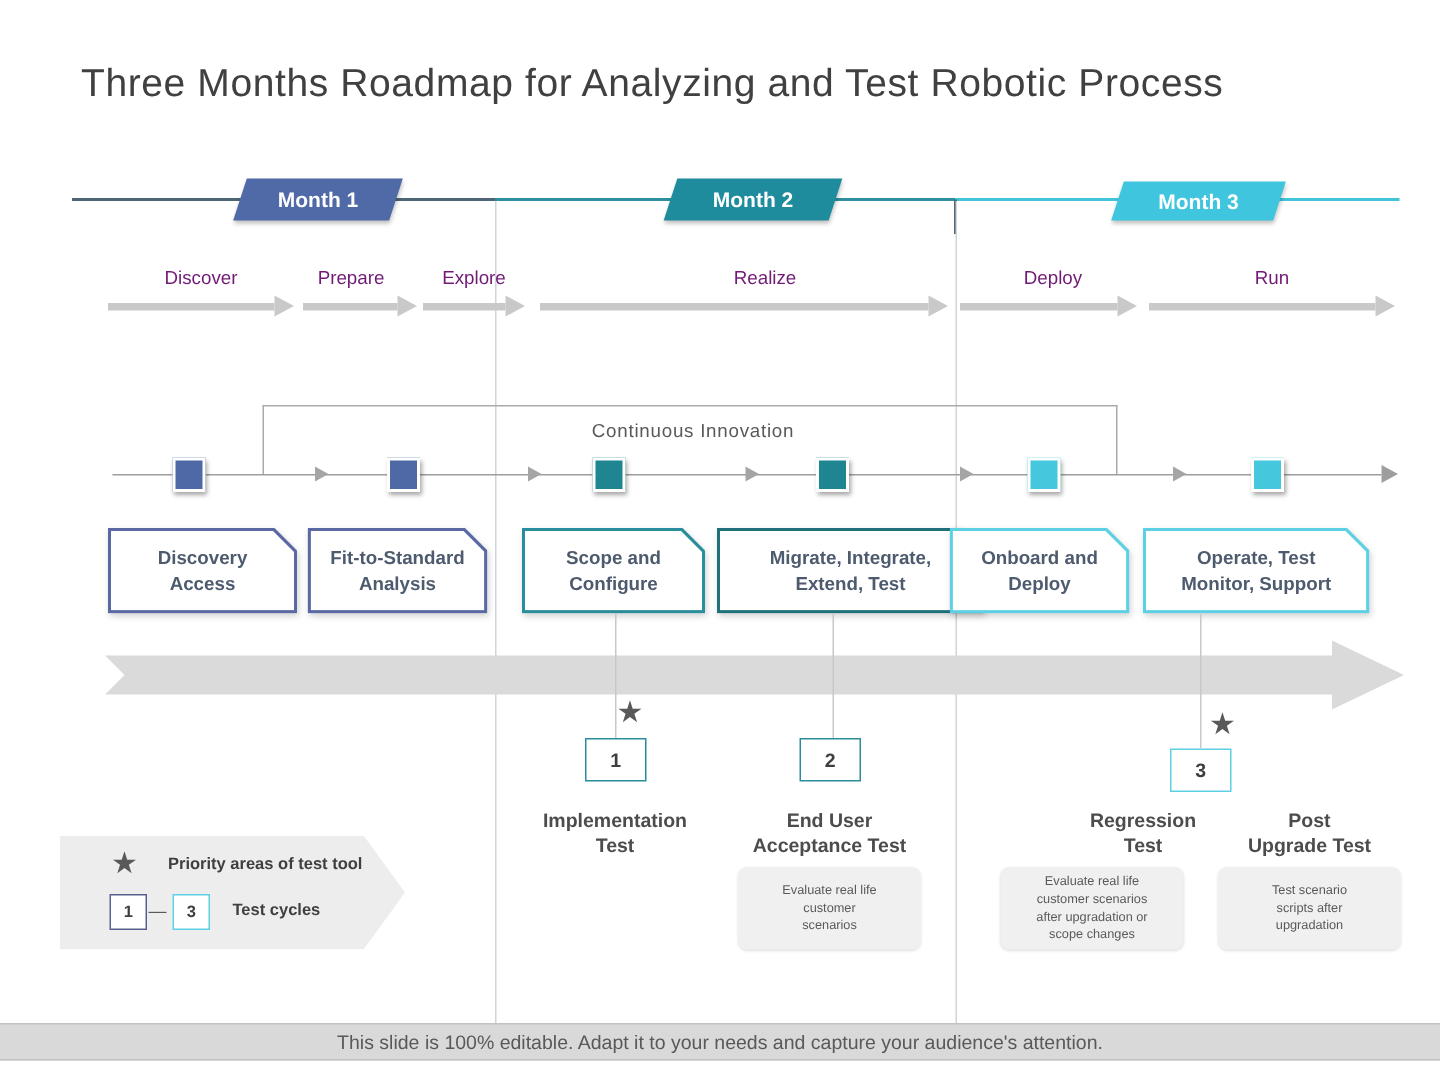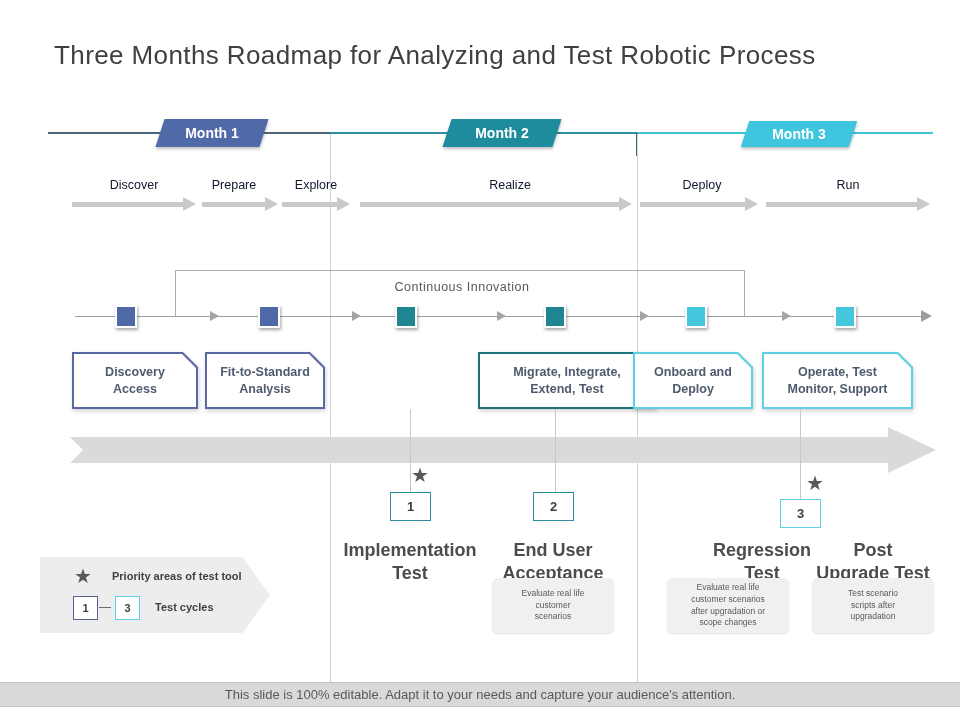--- a/index.html
+++ b/index.html
@@ -26,21 +26,21 @@
   .banner { top:119px; height:28px; transform:skewX(-18deg);
             box-shadow:1px 2px 3px rgba(0,0,0,0.25); }
   .banner span { display:block; transform:skewX(18deg); color:#fff; font-weight:bold;
                  font-size:14px; text-align:center; line-height:28px; }
   .b1 { left:160px; width:104px; background:#5069a7; }
   .b2 { left:447px; width:110px; background:#1f8c9d; }
   .b3 { left:745px; width:108px; top:121px; height:26px; background:#3fc5de; }
   .b3 span { line-height:26px; }
 
   
-  .phase-label { top:178px; font-size:12.5px; color:#0f172a; text-align:center; }
+  .phase-label { top:178px; font-size:12.5px; color:#701a75; text-align:center; }
   .parrow { top:202px; height:5px; background:#c9c9c9; }
   .parrow::after { content:''; position:absolute; right:-13px; top:-5px;
     border-left:13px solid #c9c9c9; border-top:7.5px solid transparent;
     border-bottom:7.5px solid transparent; }
 
   
   .bracket { left:175px; top:270px; width:570px; height:46px;
              border:1px solid #ababab; border-bottom:none; }
   .inno-label { left:362px; top:280px; width:200px; text-align:center;
                 font-size:12.5px; color:#595959; letter-spacing:0.5px; }
@@ -70,21 +70,21 @@
 
   
   .star { font-size:20px; color:#595959; line-height:20px; }
 
   
   .numbox { width:41px; height:29px; background:#fff; border:1px solid #2a8d9c;
     font-weight:bold; font-size:13px; color:#3f3f3f; text-align:center; line-height:27px; }
   .numbox.cyan { border-color:#5ed0e4; }
 
   
-  .ttitle { top:539px; width:140px; text-align:center; font-weight:bold; font-size:18px;
+  .ttitle { top:539px; width:140px; text-align:center; font-weight:bold; font-size:13px;
             color:#4c4c4c; line-height:1.28; white-space:pre-line; }
   .tdesc { top:578px; width:122px; height:55px; background:#f0f0f0; border-radius:6px;
            display:flex; align-items:center; justify-content:center; text-align:center;
            font-size:8.5px; color:#595959; line-height:1.4; white-space:pre-line;
            box-shadow:0 1px 2px rgba(0,0,0,0.12); }
 
   
   .legend { left:40px; top:557px; width:230px; height:76px; background:#ededed;
     clip-path:polygon(0 0, 88% 0, 100% 50%, 88% 100%, 0 100%); }
   .lg-star { left:74px; top:566px; }
@@ -159,20 +159,25 @@
   <div class="abs pbox" style="left:72px;width:126px;--bc:#5a69a4;">
     <div class="outer"></div>
       <div class="inner">Discovery
 Access</div>
   </div>
   <div class="abs pbox" style="left:205px;width:120px;--bc:#5a69a4;">
     <div class="outer"></div>
       <div class="inner">Fit-to-Standard
 Analysis</div>
   </div>
+  <div class="abs pbox" style="left:348px;width:122px;--bc:#2a8d9c;">
+    <div class="outer"></div>
+      <div class="inner">Scope and
+Configure</div>
+  </div>
   <div class="abs pbox" style="left:478px;width:178px;--bc:#20707c;">
     <div class="outer"></div>
       <div class="inner">Migrate, Integrate,
 Extend, Test</div>
   </div>
   <div class="abs pbox" style="left:633px;width:120px;--bc:#5ed0e4;">
     <div class="outer"></div>
       <div class="inner">Onboard and
 Deploy</div>
   </div>

